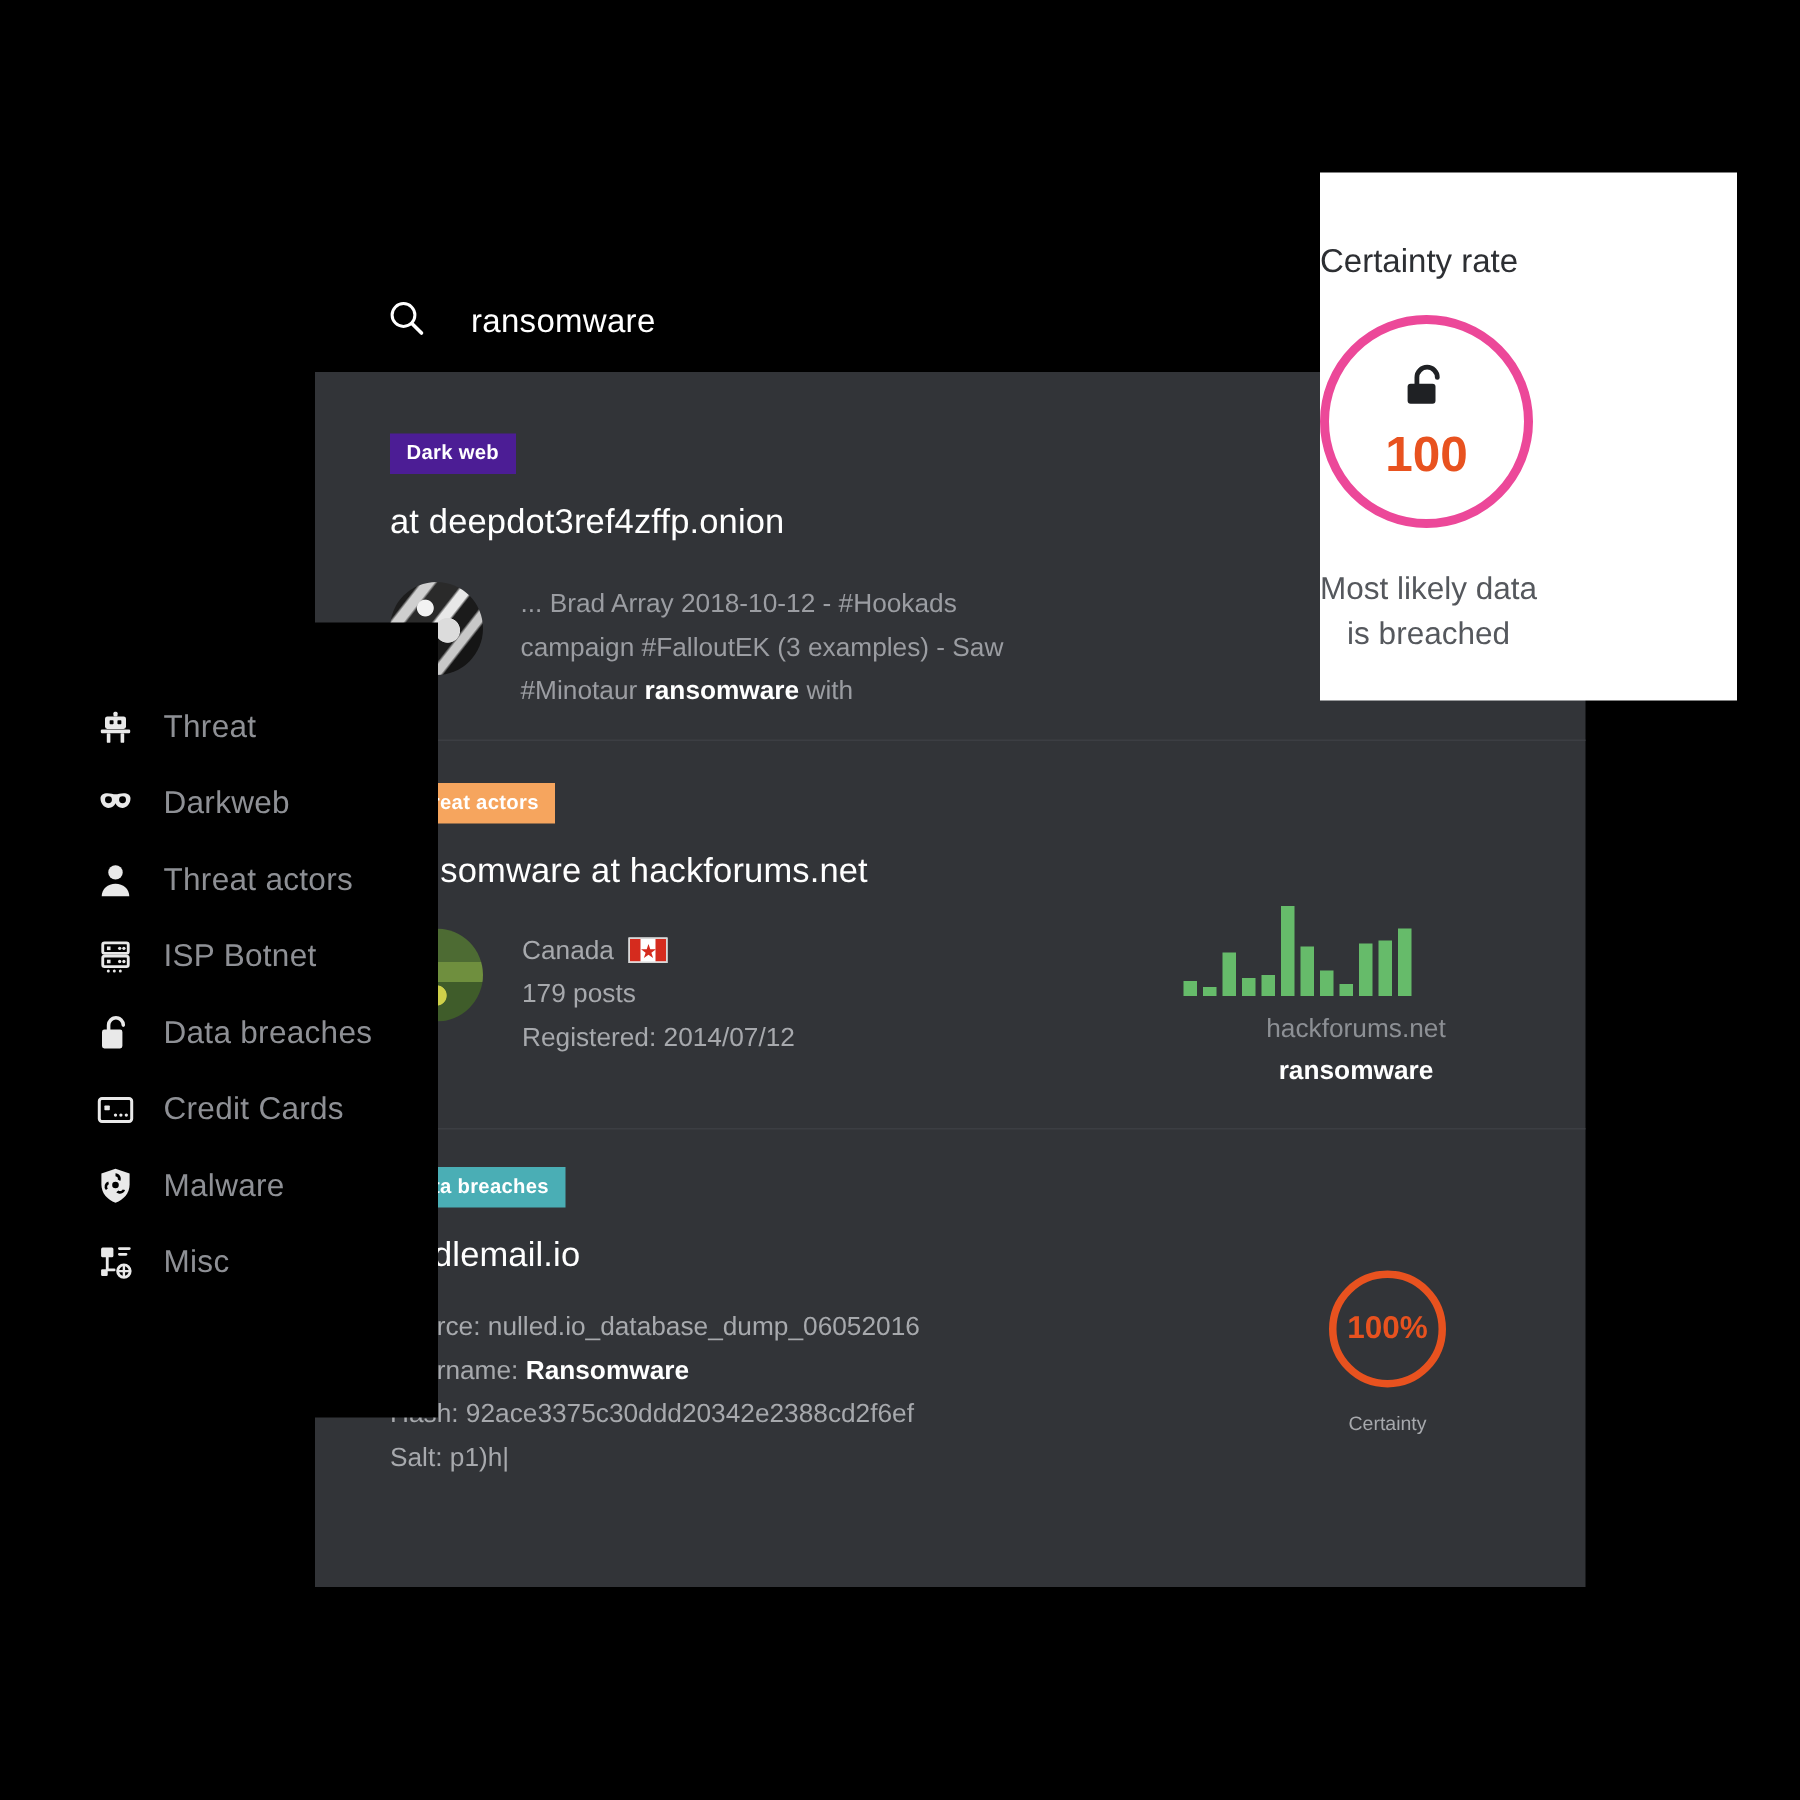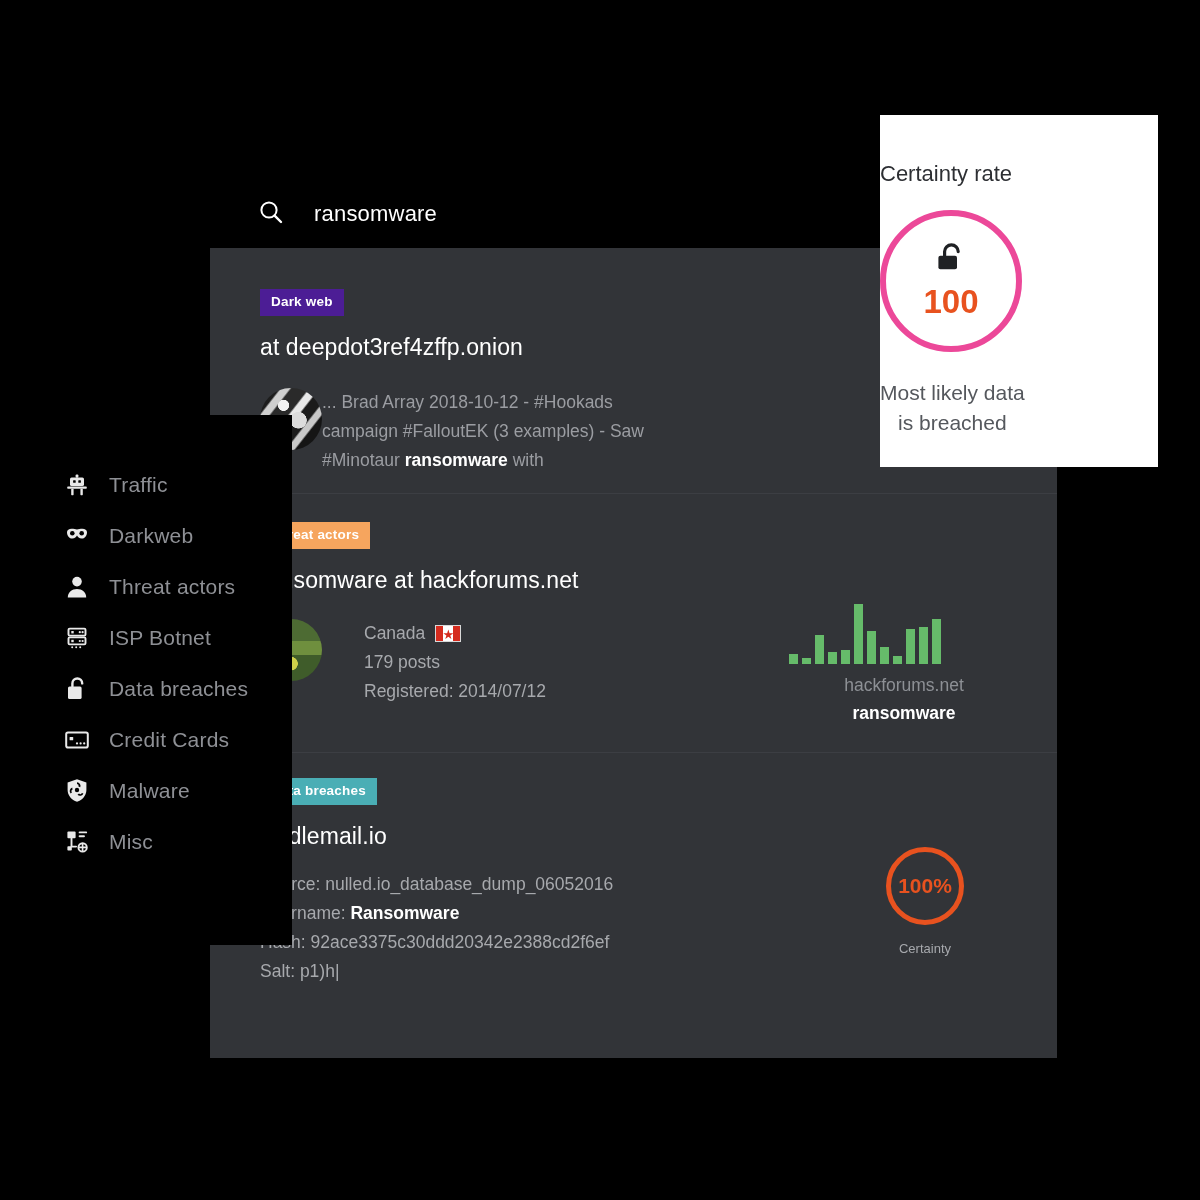--- a/index.html
+++ b/index.html
@@ -127,41 +127,41 @@
         </svg>
       </span>
       <span id="search-input-value">ransomware</span>
     </div>
 
     <div class="result-row" style="top:68px; height:225px;">
       <div style="position:absolute; left:50px; top:41px;">
         <span class="badge badge-darkweb">Dark web</span>
       </div>
       <div class="result-title" style="position:absolute; left:50px; top:86px;">at deepdot3ref4zffp.onion</div>
-      <div style="position:absolute; left:50px; top:140px; display:flex; ">
+      <div style="position:absolute; left:50px; top:140px; display:flex; gap:25px;">
         <div class="avatar av1"></div>
         <div class="snippet">
           <span>... Brad Array 2018-10-12 - #Hookads campaign #FalloutEK (3 examples) - Saw #Minotaur </span><b>ransomware</b><span> with</span>
         </div>
       </div>
       <div class="right-col-text" style="position:absolute; right:36px; top:86px; width:260px;">
         <div>@H</div>
         <div>8667949</div>
         <div>24af4</div>
       </div>
     </div>
 
     <div class="sep" style="top:313px;"></div>
 
     <div class="result-row" style="top:314px; height:258px;">
       <div style="position:absolute; left:50px; top:28px;">
         <span class="badge badge-threat">Threat actors</span>
       </div>
       <div class="result-title" style="position:absolute; left:50px; top:73px;">ransomware at hackforums.net</div>
-      <div style="position:absolute; left:50px; top:125px; display:flex; gap:42px;">
+      <div style="position:absolute; left:50px; top:125px; display:flex; gap:26px;">
         <div class="avatar av2"></div>
         <div>
           <div class="meta-line">
             <span>Canada</span><span class="flag"><span class="maple">★</span></span>
           </div>
           <div class="meta-line">179 posts</div>
           <div class="meta-line">Registered: 2014/07/12</div>
         </div>
       </div>
 
@@ -222,21 +222,21 @@
         <svg width="24" height="24" viewBox="0 0 24 24" fill="#e9e9e9">
           <rect x="10.6" y="1.5" width="2.8" height="3.2" rx="1"></rect>
           <rect x="5" y="4.6" width="14" height="8.4" rx="1.6"></rect>
           <rect x="8.1" y="7.2" width="2.6" height="2.6" rx=".5" fill="#000"></rect>
           <rect x="13.3" y="7.2" width="2.6" height="2.6" rx=".5" fill="#000"></rect>
           <rect x="2.2" y="13.4" width="19.6" height="2.4" rx=".8"></rect>
           <rect x="6.2" y="15.8" width="2.4" height="6.4" rx=".6"></rect>
           <rect x="15.4" y="15.8" width="2.4" height="6.4" rx=".6"></rect>
         </svg>
       </span>
-      <span class="nav-label">Traffic</span>
+      <span class="nav-label">Threat</span>
     </div>
 
     <div class="nav-item">
       <span class="nav-icon">
         <svg width="26" height="24" viewBox="0 0 26 24" fill="#e9e9e9">
           <path d="M3 8.2c0-2.2 2-3.4 4.6-3.4 2.1 0 3.9.7 5.4.7s3.3-.7 5.4-.7C21 4.8 23 6 23 8.2c0 3.4-2.3 6.4-5.4 6.4-2.4 0-3.9-1.6-4.6-3.1-.7 1.5-2.2 3.1-4.6 3.1C5.3 14.6 3 11.6 3 8.2z"></path>
           <circle cx="8.3" cy="9.2" r="2.3" fill="#000"></circle>
           <circle cx="17.7" cy="9.2" r="2.3" fill="#000"></circle>
         </svg>
       </span>

